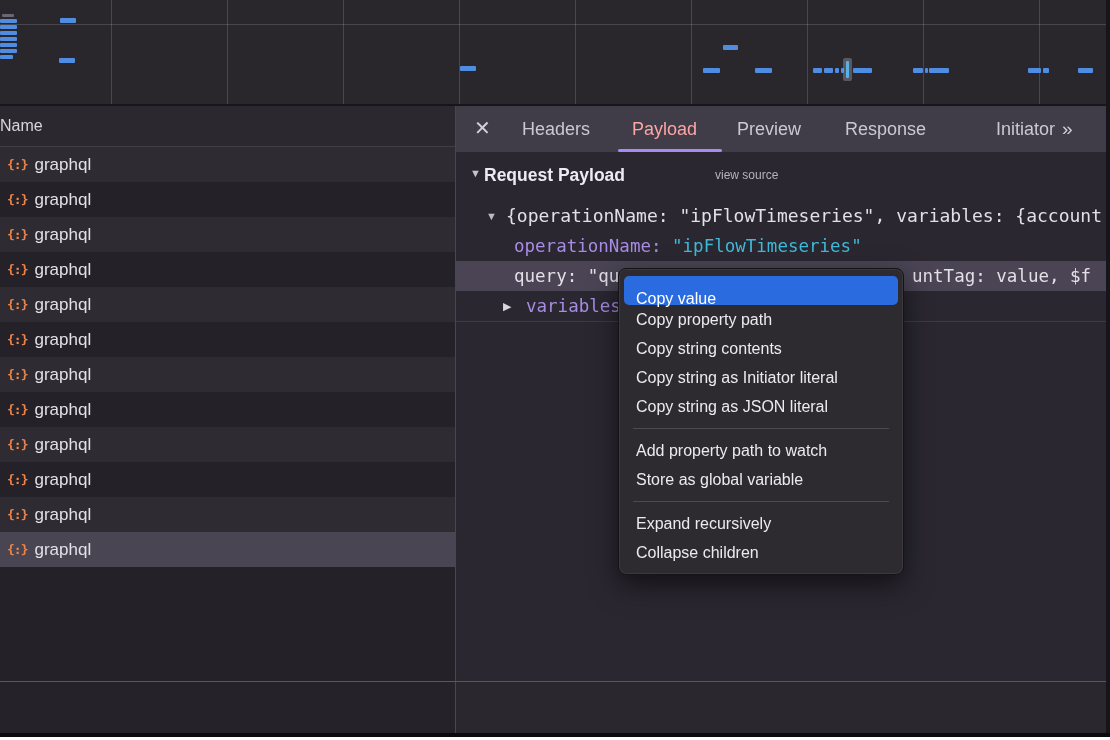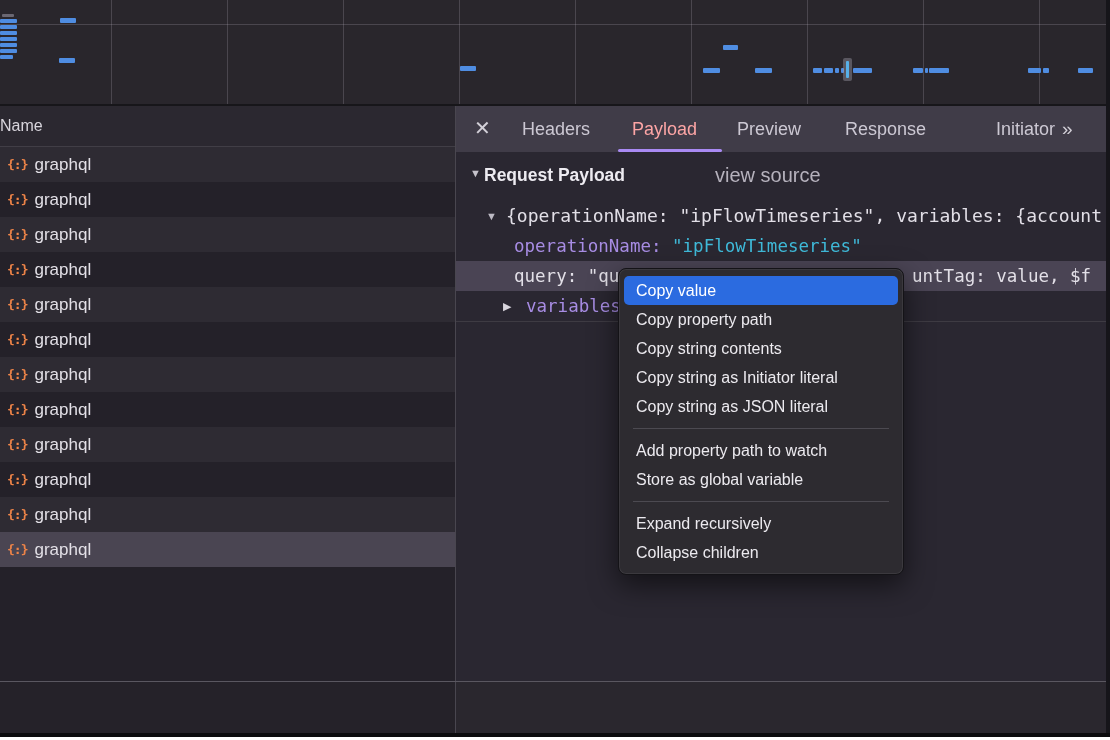--- a/index.html
+++ b/index.html
@@ -31,33 +31,33 @@
 .right-panel{position:absolute;left:456px;top:106px;width:650px;height:575px;background:#2a2731}
 .tabbar{position:absolute;left:0;top:0;width:650px;height:46px;background:#403c48}
 .close-x{position:absolute;left:18px;top:0;height:46px;line-height:44px;font-size:20px;color:#d3d0d8}
 .tab{position:absolute;top:0;height:46px;line-height:46px;font-size:18px;color:#ccc8d3}
 .tab.active{color:#fca5a5}
 .tab-underline{position:absolute;left:162px;top:43px;width:104px;height:3px;background:#a98af3;border-radius:2px}
 .overflow-tabs{position:absolute;top:0;height:46px;line-height:46px;font-size:19px;color:#d3d0d8;letter-spacing:-2px}
 .payload{position:absolute;left:0;top:46px;width:650px;height:529px}
 .ph-tri{position:absolute;left:14px;top:15px;font-size:11px;color:#c6c3cc}
 .ph-title{position:absolute;left:28px;top:8px;height:30px;line-height:30px;font-size:17.5px;font-weight:bold;color:#edebf1}
-.ph-viewsrc{position:absolute;left:259px;top:8px;height:30px;line-height:30px;font-size:20px;color:#b6b2bd}
+.ph-viewsrc{position:absolute;left:259px;top:8px;height:30px;line-height:30px;font-size:12px;color:#b6b2bd}
 .t-row{position:absolute;left:0;width:650px;height:30px;line-height:30px;font-family:"DejaVu Sans Mono",monospace;font-size:17.5px;color:#e2dfe7;overflow:hidden}
 .t-row .abs{position:absolute;top:0;white-space:pre}
 .t-row .tri{position:absolute;top:0;font-size:11px;font-family:"Liberation Sans",sans-serif}
 .key{color:#a78ce3}
 .str{color:#3fb9d8}
 .t-row.selected{background:#4a4454}
 .frag{position:absolute;left:456px;top:0;white-space:pre}
 .p-divider{position:absolute;left:0;top:169px;width:650px;height:1px;background:#3e3b43}
 
 .ctx-menu{position:absolute;left:618px;top:268px;width:286px;background:#2d2b30;border:1px solid #141317;border-radius:8px;box-shadow:0 10px 28px rgba(0,0,0,.55),inset 0 0 0 1px rgba(255,255,255,.07);padding:7px 0;z-index:10}
 .mi{height:29px;line-height:29px;padding:0 17px;font-size:16px;color:#eceaef;white-space:nowrap}
-.mi.hl{margin:0 5px;padding:0 12px;background:#2b6be0;border-radius:5px;color:#fff}
+.mi.hl{margin:0 5px;padding:8px 12px;background:#2b6be0;border-radius:5px;color:#fff}
 .msep{height:1px;background:#4c4a51;margin:7px 14px}
 </style>
 </head>
 <body>
 
 <div class="page">
   <div class="screen">
 
     <div class="overview">
         <div class="gridline-v" style="left: 111px;"></div>

